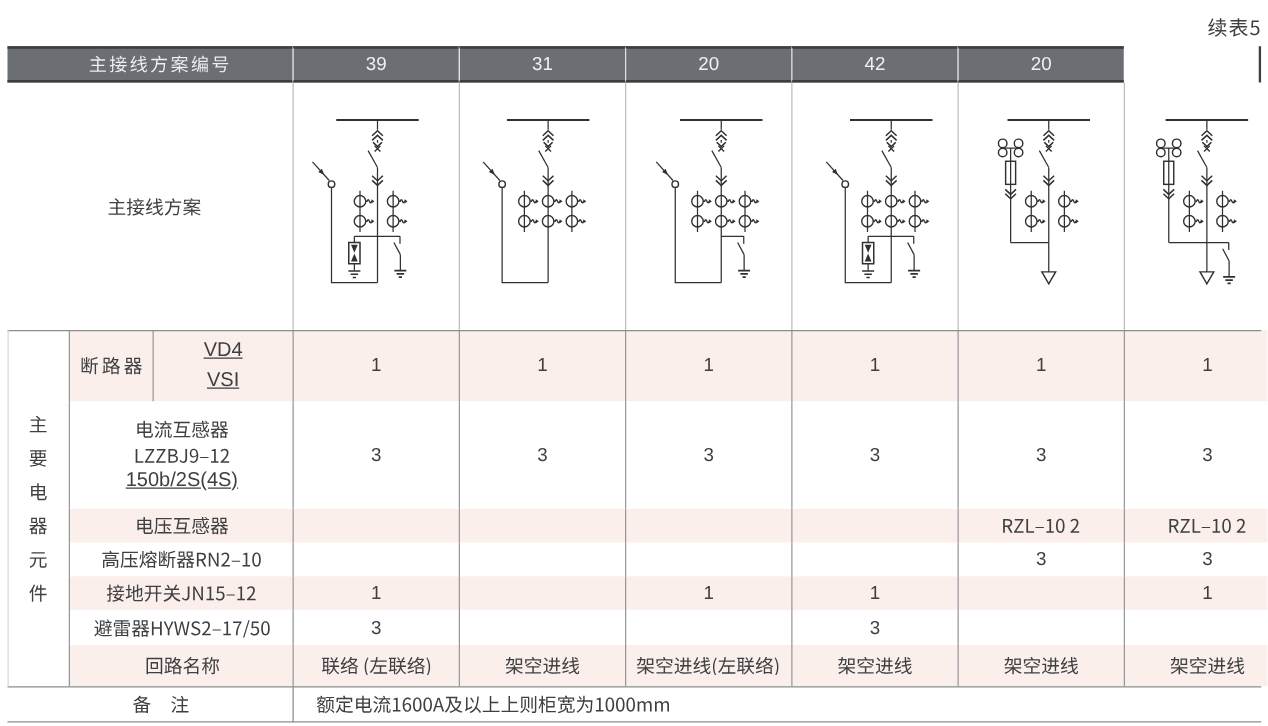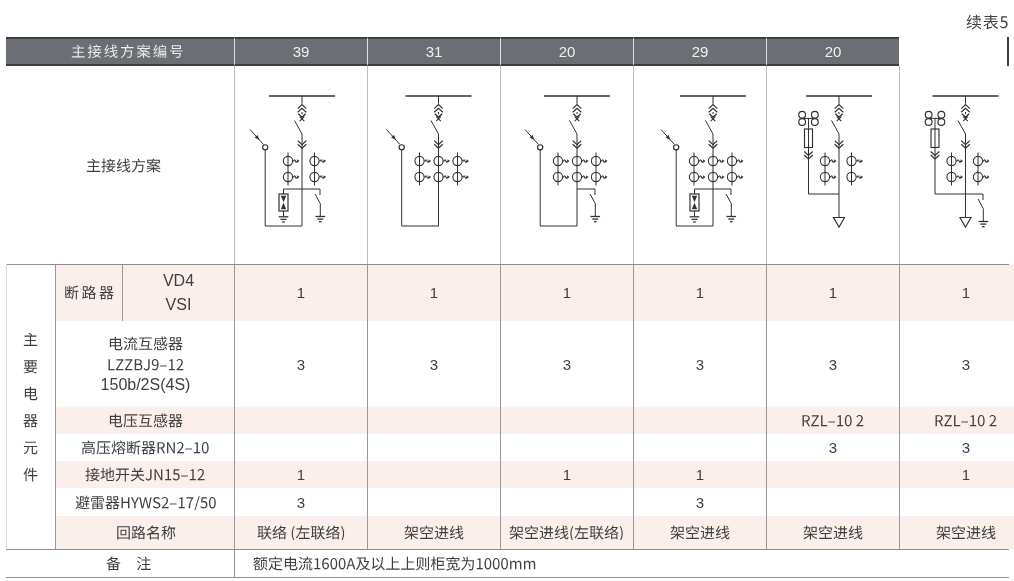--- a/index.html
+++ b/index.html
@@ -5,21 +5,21 @@
   html,body{margin:0;padding:0;}
   body{width:1014px;height:581px;overflow:hidden;background:#ffffff;
        font-family:"Liberation Sans","DejaVu Sans",sans-serif;}
   .page{position:relative;width:1014px;height:581px;overflow:hidden;}
   .caption{position:absolute;top:13px;left:0;width:1008px;height:17px;display:flex;
            justify-content:flex-end;align-items:center;color:#3f4042;}
   .grid{position:absolute;left:6px;top:37px;display:grid;color:#3e3f41;
         grid-template-columns:49px 67px 112px repeat(6,133px);
         grid-template-rows:29px 198px 57px 86px 27px 27px 27px 28px 33px 29px;}
   .cell{display:flex;align-items:center;justify-content:center;min-width:0;min-height:0;}
-  .cellc{display:flex;align-items:center;justify-content:center;}
+  .cellc{display:flex;align-items:center;justify-content:center;text-decoration:underline;}
   .hdr{background:#6b6e72;border-top:2px solid #3b3d3f;border-bottom:2px solid #3b3d3f;
        color:#eef0f2;font-size:15px;}
   .hdr-label{grid-column:1 / span 3;padding-left:15px;}
   .hdr-num{border-left:1px solid #dfe0e2;}
   .diag-label{grid-column:1 / span 3;padding-left:7px;}
   .diag{border-left:1px solid #bcbdbf;}
   .vlabel{grid-column:1;grid-row:3 / span 7;flex-direction:column;}
   .vchar{height:27px;display:flex;align-items:center;justify-content:center;}
   .pink{background:#fbefec;}
   .bl{border-left:1px solid #97989b;}
@@ -68,21 +68,21 @@
 <div class="cell hdr hdr-num">
         <span>39</span>
       </div>
 <div class="cell hdr hdr-num">
         <span>31</span>
       </div>
 <div class="cell hdr hdr-num">
         <span>20</span>
       </div>
 <div class="cell hdr hdr-num">
-        <span>29</span>
+        <span>42</span>
       </div>
 <div class="cell hdr hdr-num">
         <span>20</span>
       </div>
 <div class="cell diag-label">
         <span class="st">
           <svg xmlns="http://www.w3.org/2000/svg" style="display:block" width="75.00" height="15" viewBox="0 -880 5000 1000">
             <g transform="scale(1,-1)" fill="currentColor">
               <path transform="translate(0,0)" d="M374 795C435 750 505 686 545 640H103V567H459V347H149V274H459V27H56V-46H948V27H540V274H856V347H540V567H897V640H572L620 675C580 722 499 790 435 836Z"></path>
               <path transform="translate(1000,0)" d="M456 635C485 595 515 539 528 504L588 532C575 566 543 619 513 659ZM160 839V638H41V568H160V347C110 332 64 318 28 309L47 235L160 272V9C160 -4 155 -8 143 -8C132 -8 96 -8 57 -7C66 -27 76 -59 78 -77C136 -78 173 -75 196 -63C220 -51 230 -31 230 10V295L329 327L319 397L230 369V568H330V638H230V839ZM568 821C584 795 601 764 614 735H383V669H926V735H693C678 766 657 803 637 832ZM769 658C751 611 714 545 684 501H348V436H952V501H758C785 540 814 591 840 637ZM765 261C745 198 715 148 671 108C615 131 558 151 504 168C523 196 544 228 564 261ZM400 136C465 116 537 91 606 62C536 23 442 -1 320 -14C333 -29 345 -57 352 -78C496 -57 604 -24 682 29C764 -8 837 -47 886 -82L935 -25C886 9 817 44 741 78C788 126 820 186 840 261H963V326H601C618 357 633 388 646 418L576 431C562 398 544 362 524 326H335V261H486C457 215 427 171 400 136Z"></path>

